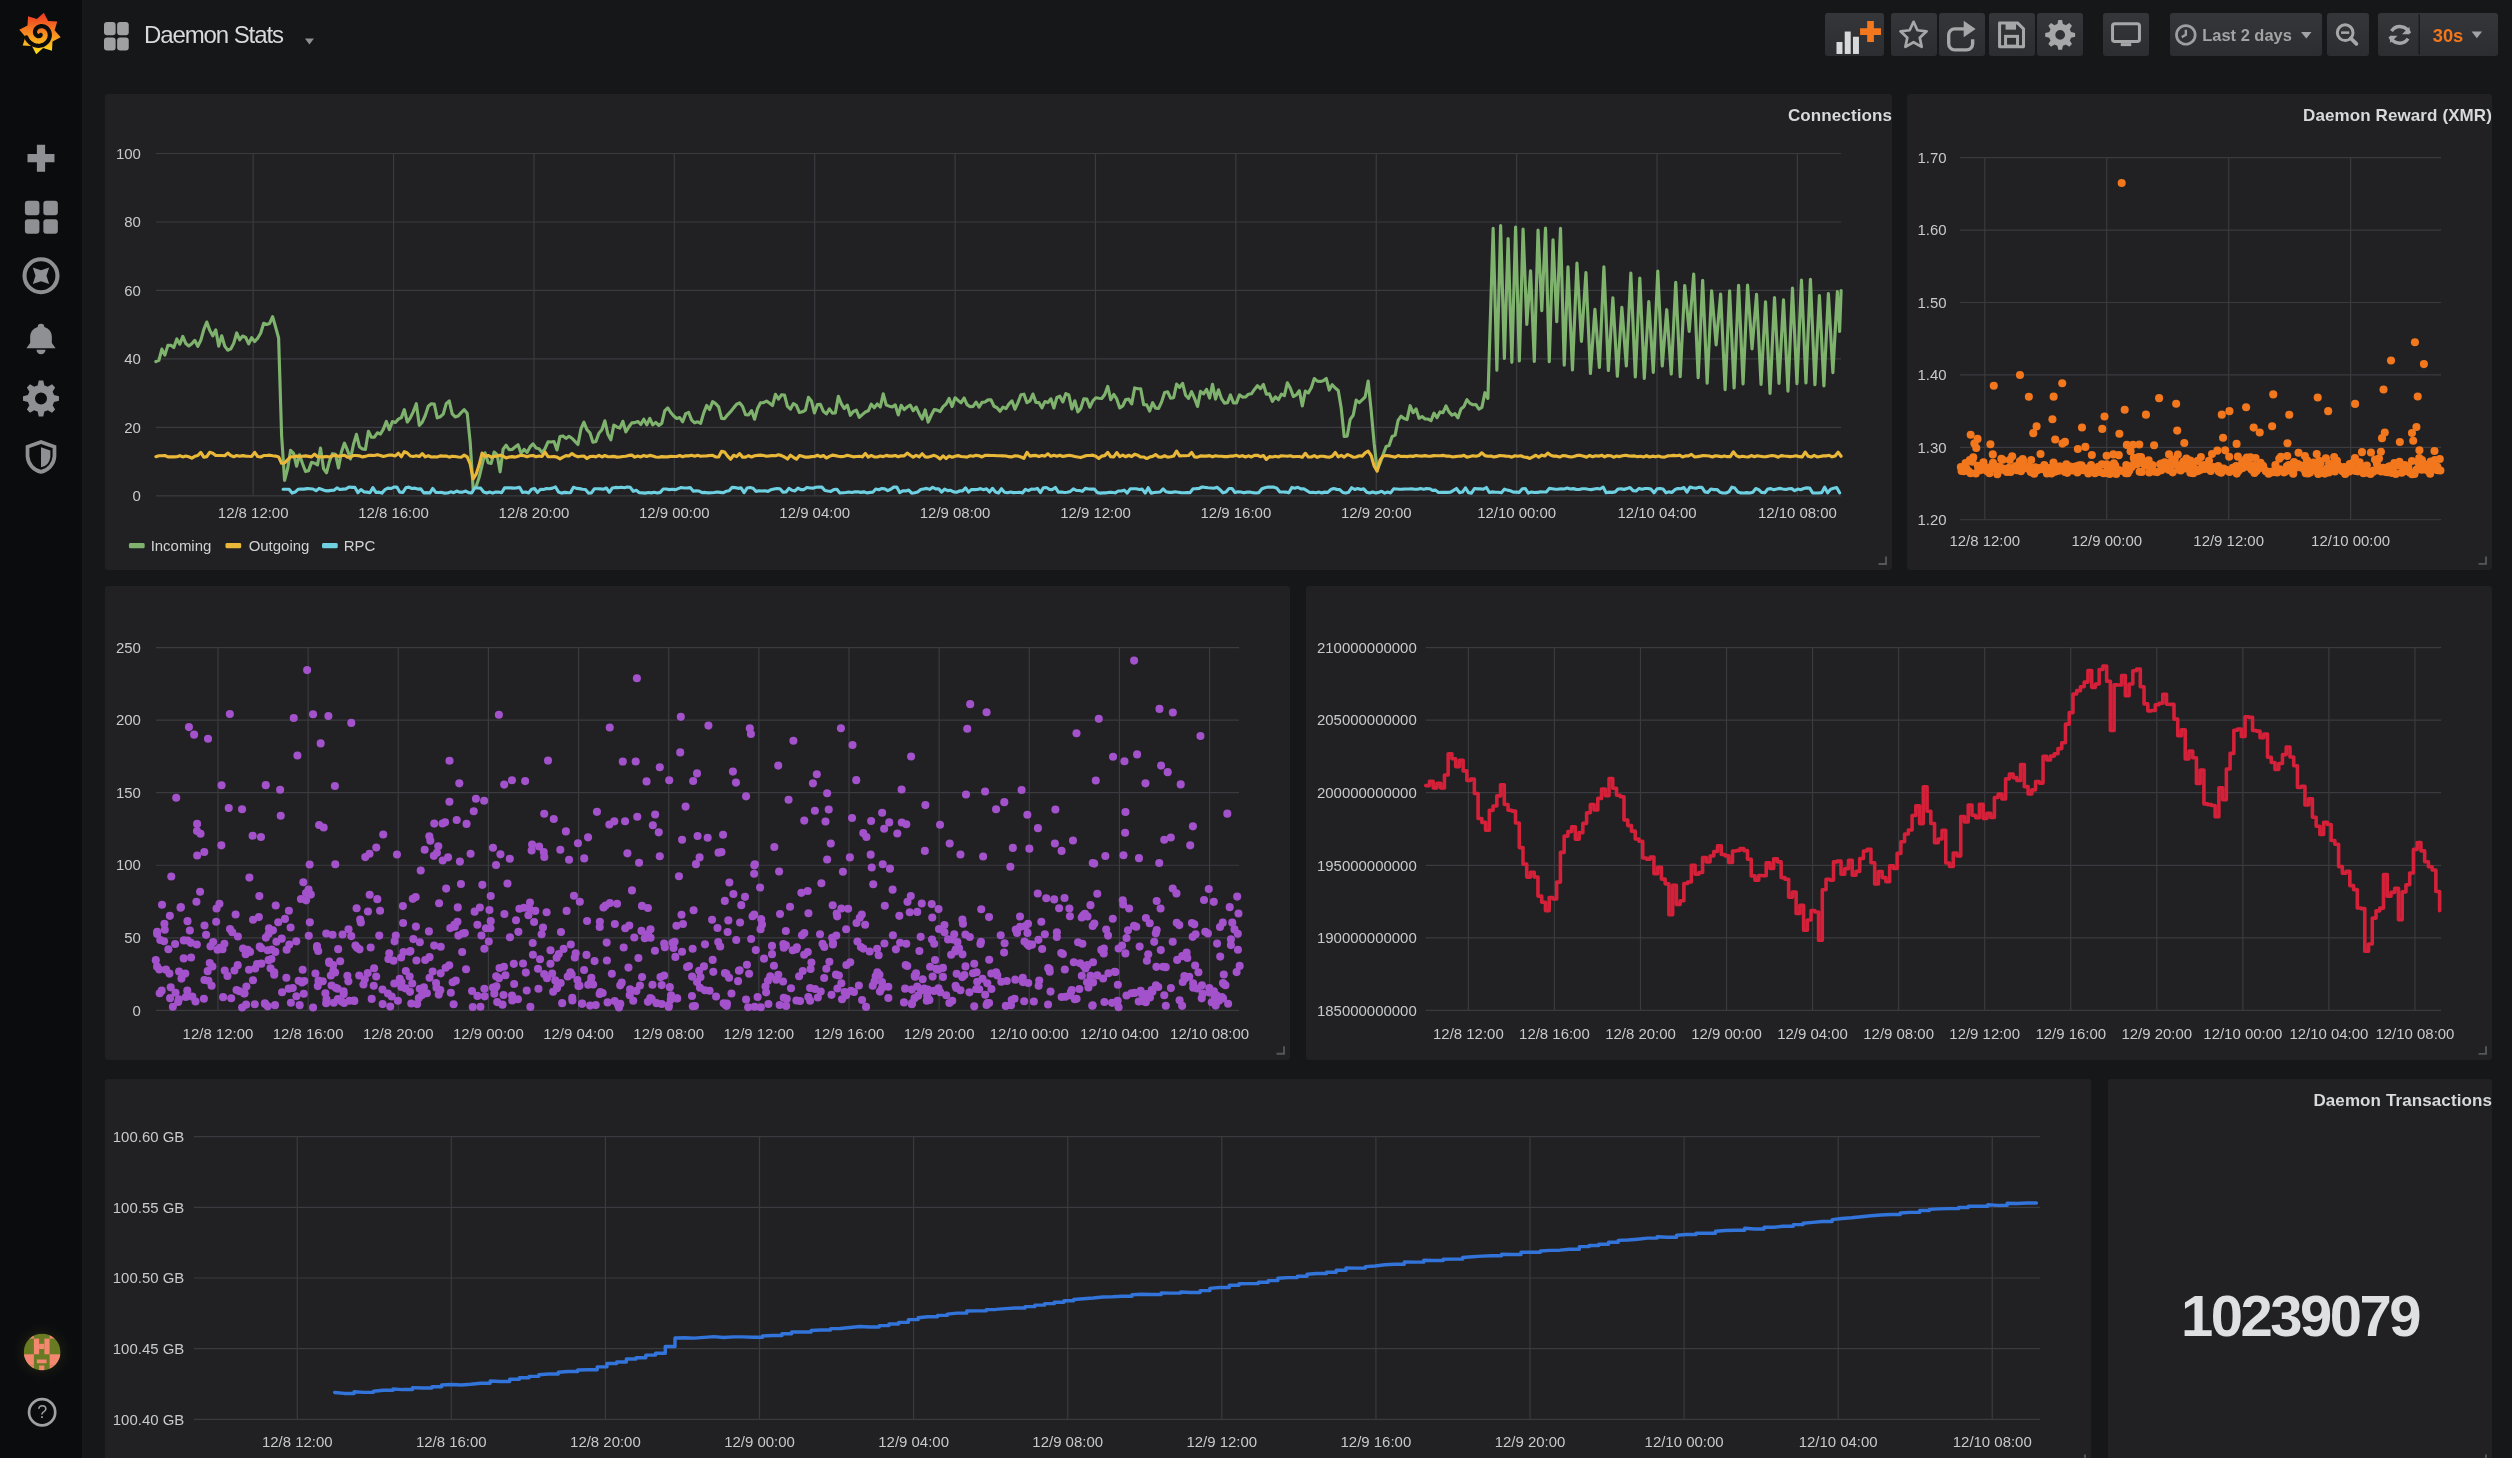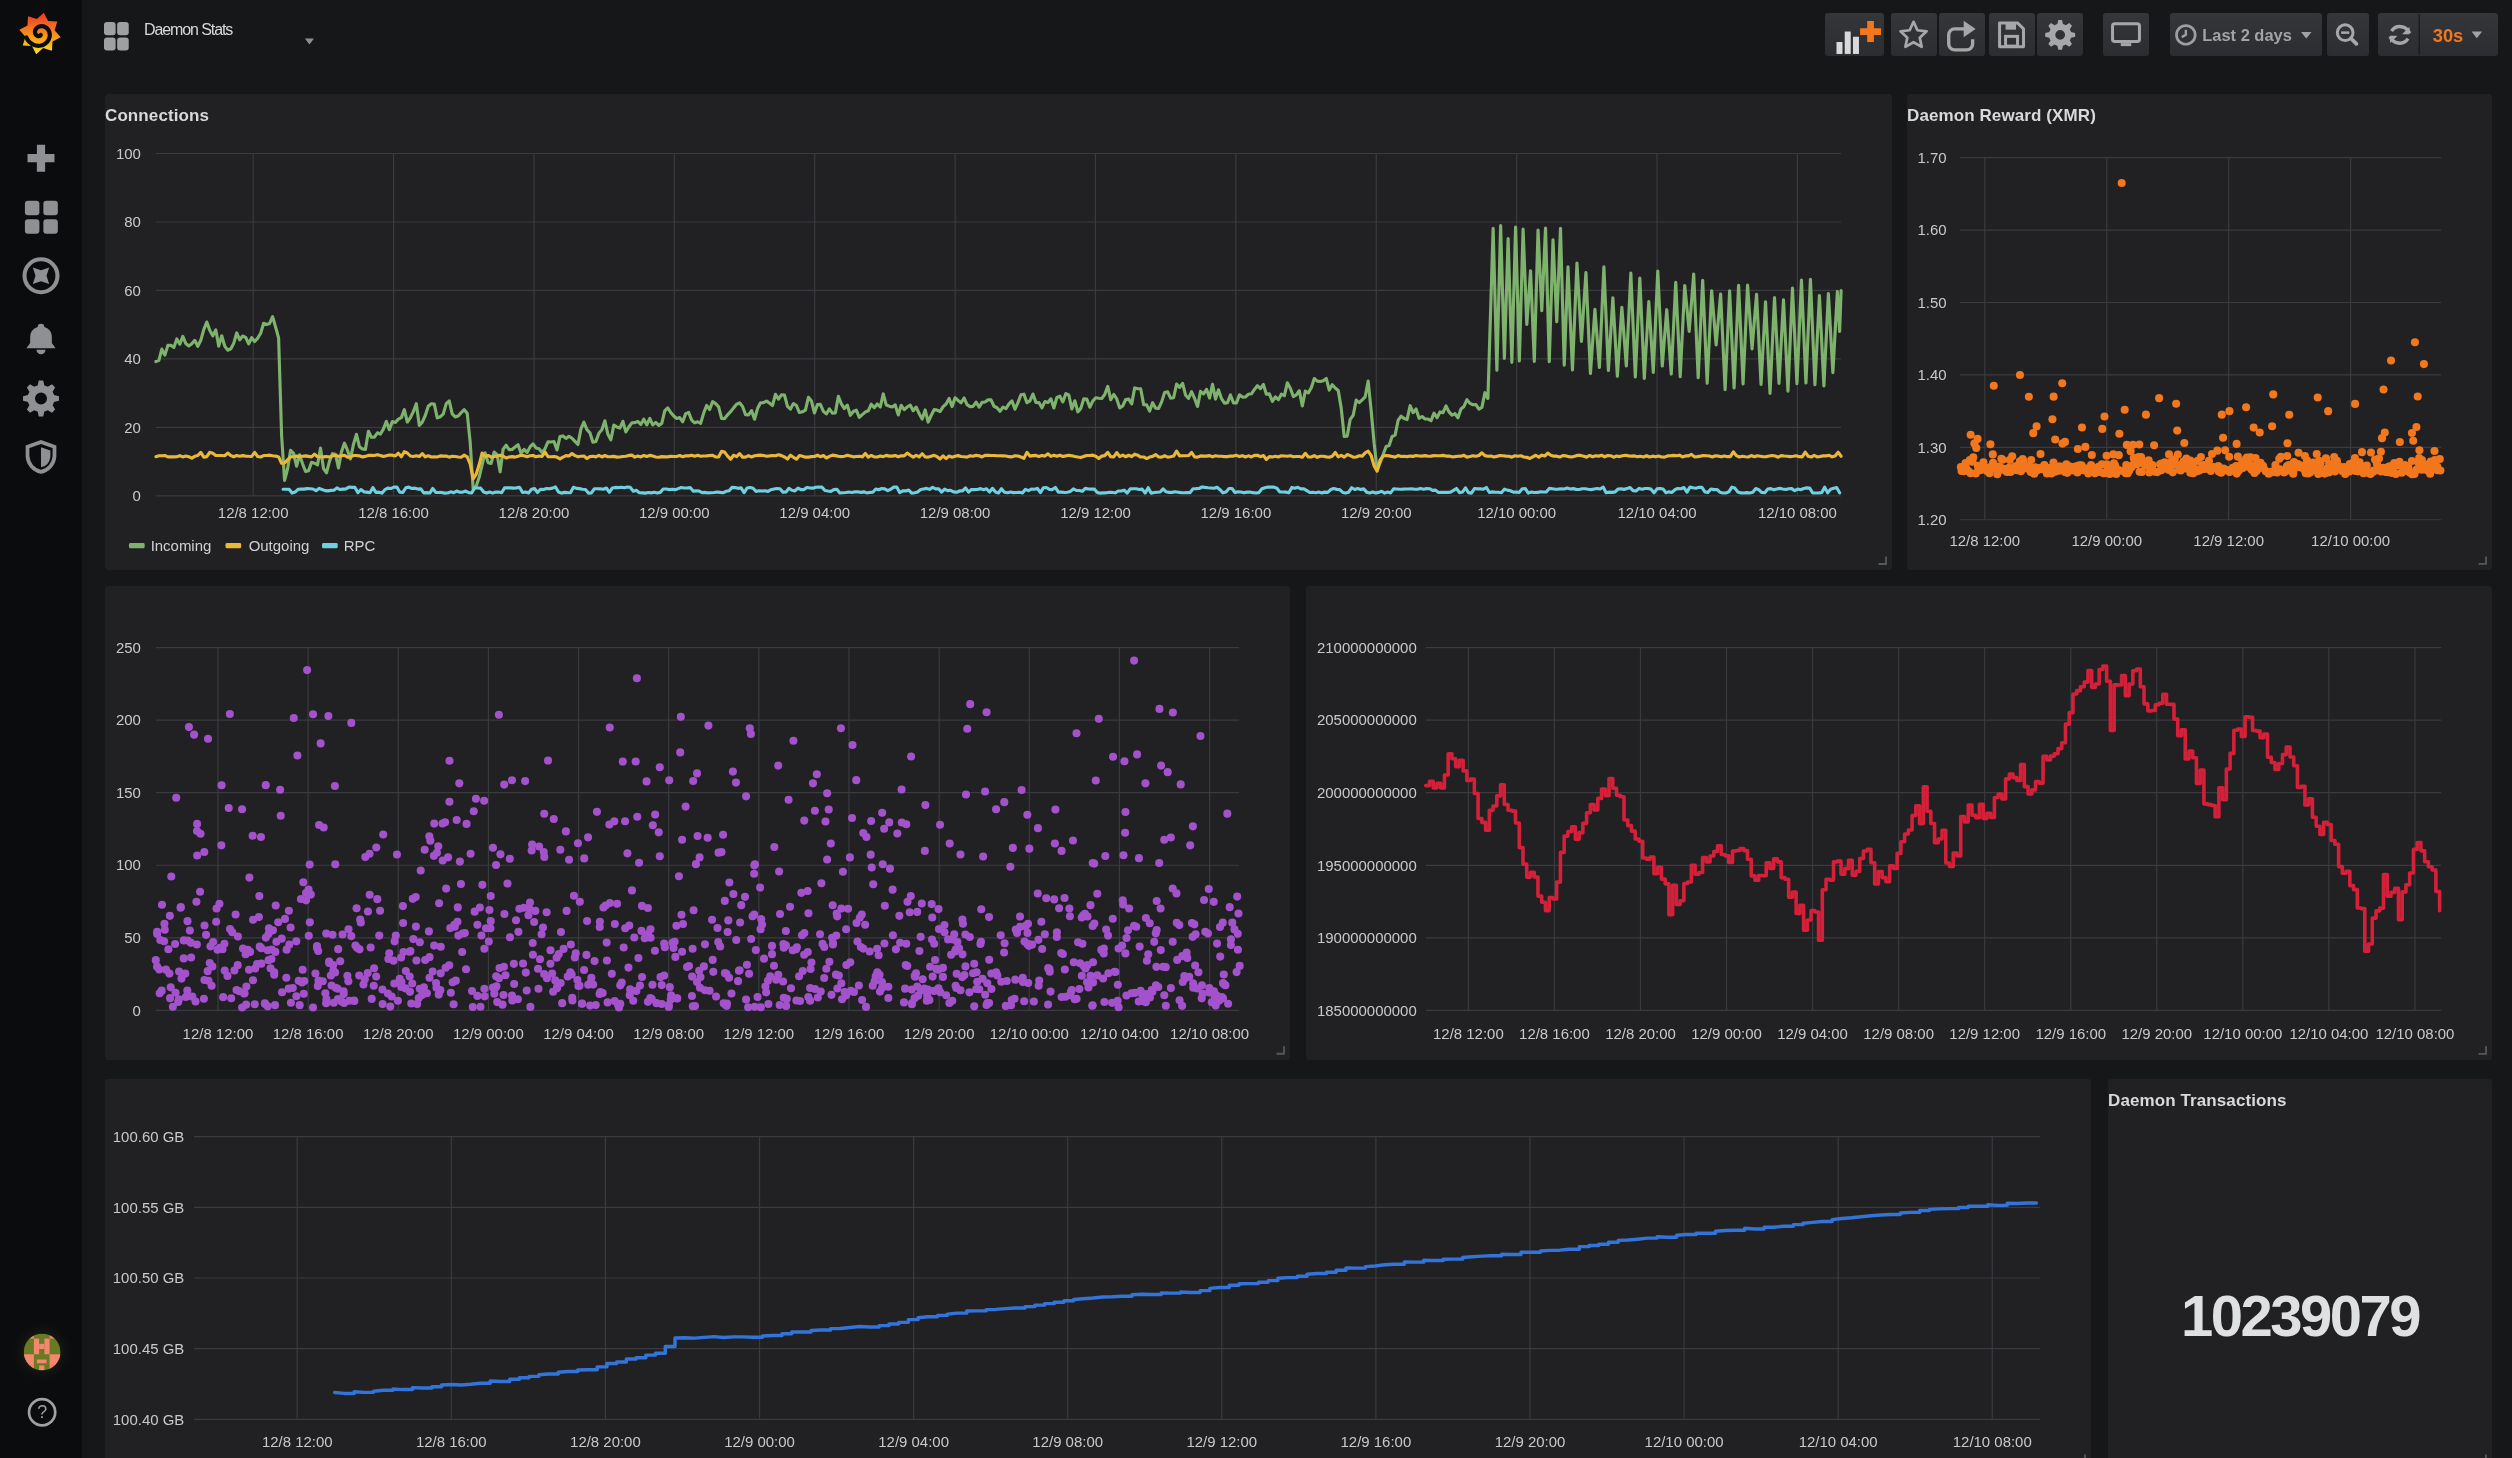--- a/index.html
+++ b/index.html
@@ -1,26 +1,26 @@
 <!DOCTYPE html>
 <html style="font-size:12px"><head><meta charset="utf-8">
 <style>
 * { margin:0; padding:0; box-sizing:border-box; }
 html,body { width:2512px; height:1459px; background:#161719; overflow:hidden; -webkit-font-smoothing:antialiased;
   font-family:"Liberation Sans", sans-serif; }
 #root { position:relative; width:2512px; height:1459px; }
 #sidebar { position:absolute; left:0; top:0; width:82px; height:1459px; background:#0b0c0e; }
 .panel { position:absolute; background:#212124; border-radius:3px; }
-.ptitle { position:absolute; left:0; right:16px; top:12px; text-align:left;
+.ptitle { position:absolute; left:0; right:0; top:12px; text-align:right;
   font-size:17px; font-weight:700; color:#d8d9da; letter-spacing:0.1px; }
 .tick { font-size:20px; fill:#c8c9ca; font-family:"Liberation Sans", sans-serif; }
 .leg  { font-size:20px; fill:#d0d1d2; font-family:"Liberation Sans", sans-serif; }
 .tbtn { position:absolute; top:12.7px; height:43px; background:linear-gradient(#343639,#2b2d30);
   border-radius:3px; }
-#title { position:absolute; left:144px; top:21px; font-size:16px; font-weight:400; color:#d8d9da; letter-spacing:-1.1px; }
+#title { position:absolute; left:144px; top:21px; font-size:24px; font-weight:400; color:#d8d9da; letter-spacing:-1.1px; }
 #bignum { position:absolute; left:2108px; top:1274px; width:384px; text-align:center;
   font-size:58px; font-weight:700; color:#dfe0e2; letter-spacing:-2.5px;margin-top:8px; }
 </style></head>
 <body>
 <div id="root">
   <div id="sidebar">
     <svg width="42" height="49" viewBox="0 0 52 56" style="position:absolute;left:18.7px;top:9px">
         <defs>
           <linearGradient id="glg" x1="0" y1="1" x2="0" y2="0">
             <stop offset="0" stop-color="#ffe31a"></stop>

